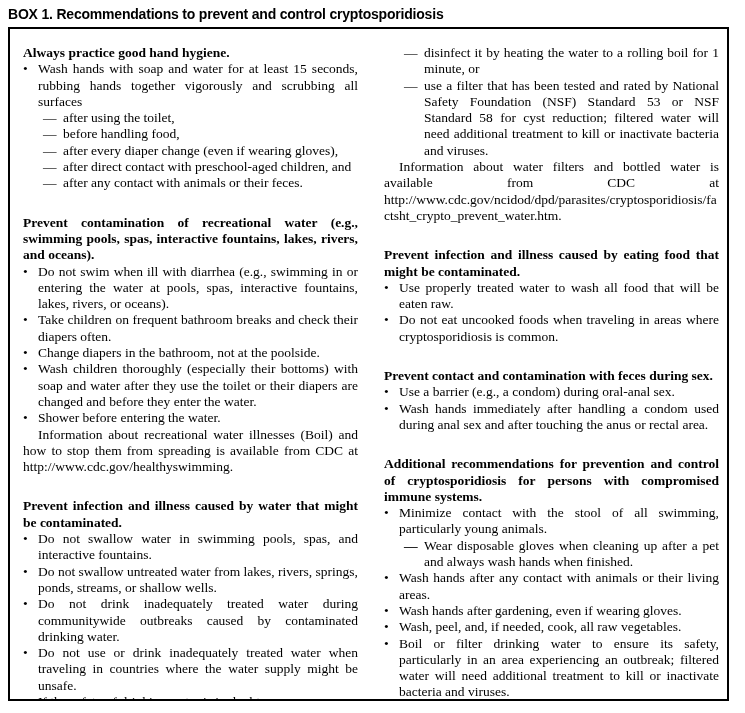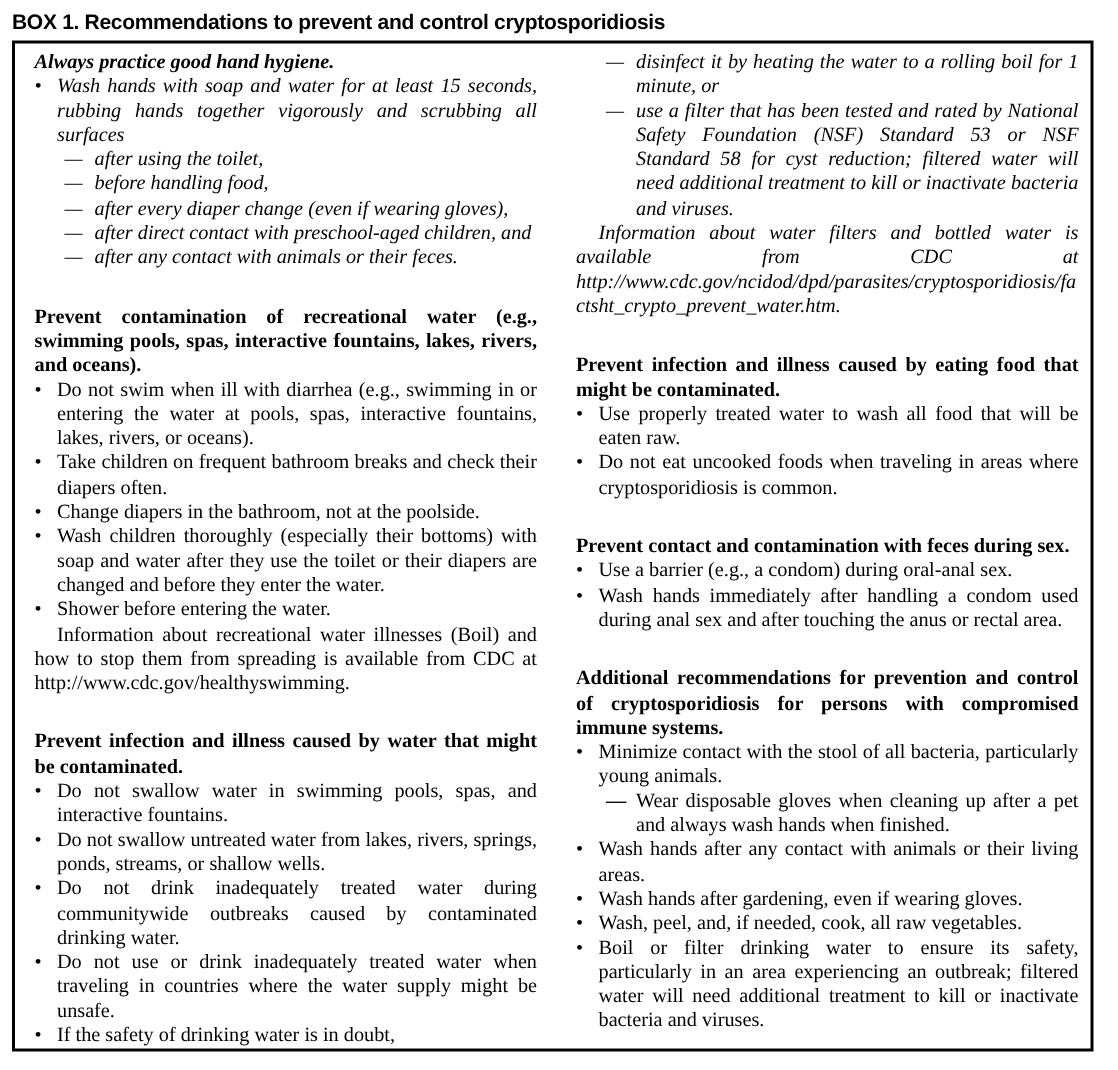--- a/index.html
+++ b/index.html
@@ -41,21 +41,21 @@
   }
   .column {
     flex: 1 1 0;
     min-width: 0;
     font-size: 13.5px;
     line-height: 16.3px;
     text-align: justify;
     hyphens: auto;
   }
   .section { margin-top: 23px; }
-  .column .section:first-child { margin-top: 0; font-style: italic; }
+  .column .section:first-child { margin-top: 12px; }
   .heading {
     font-weight: bold;
     text-align: justify;
   }
   .item { position: relative; }
   .item.bullet { padding-left: 15px; }
   .item.dash { margin-left: 20px; padding-left: 20px; }
   .item .marker {
     position: absolute;
     left: 0;
@@ -112,21 +112,21 @@
           <div class="item bullet"><span class="marker">•</span><span>Use properly treated water to wash all food that will be eaten raw.</span></div>
           <div class="item bullet"><span class="marker">•</span><span>Do not eat uncooked foods when traveling in areas where cryptosporidiosis is common.</span></div>
         </div>
         <div class="section">
           <div class="heading">Prevent contact and contamination with feces during sex.</div>
           <div class="item bullet"><span class="marker">•</span><span>Use a barrier (e.g., a condom) during oral-anal sex.</span></div>
           <div class="item bullet"><span class="marker">•</span><span>Wash hands immediately after handling a condom used during anal sex and after touching the anus or rectal area.</span></div>
         </div>
         <div class="section">
           <div class="heading">Additional recommendations for prevention and control of cryptosporidiosis for persons with compromised immune systems.</div>
-          <div class="item bullet"><span class="marker">•</span><span>Minimize contact with the stool of all bacteria, particularly young animals.</span></div>
+          <div class="item bullet"><span class="marker">•</span><span>Minimize contact with the stool of all swimming, particularly young animals.</span></div>
           <div class="item dash"><span class="marker">—</span></div>
           <div class="item dash"><span class="marker">—</span><span>Wear disposable gloves when cleaning up after a pet and always wash hands when finished.</span></div>
           <div class="item bullet"><span class="marker">•</span><span>Wash hands after any contact with animals or their living areas.</span></div>
           <div class="item bullet"><span class="marker">•</span><span>Wash hands after gardening, even if wearing gloves.</span></div>
           <div class="item bullet"><span class="marker">•</span><span>Wash, peel, and, if needed, cook, all raw vegetables.</span></div>
           <div class="item bullet"><span class="marker">•</span><span>Boil or filter drinking water to ensure its safety, particularly in an area experiencing an outbreak; filtered water will need additional treatment to kill or inactivate bacteria and viruses.</span></div>
         </div>
       </div>
     </div>
 </div>

